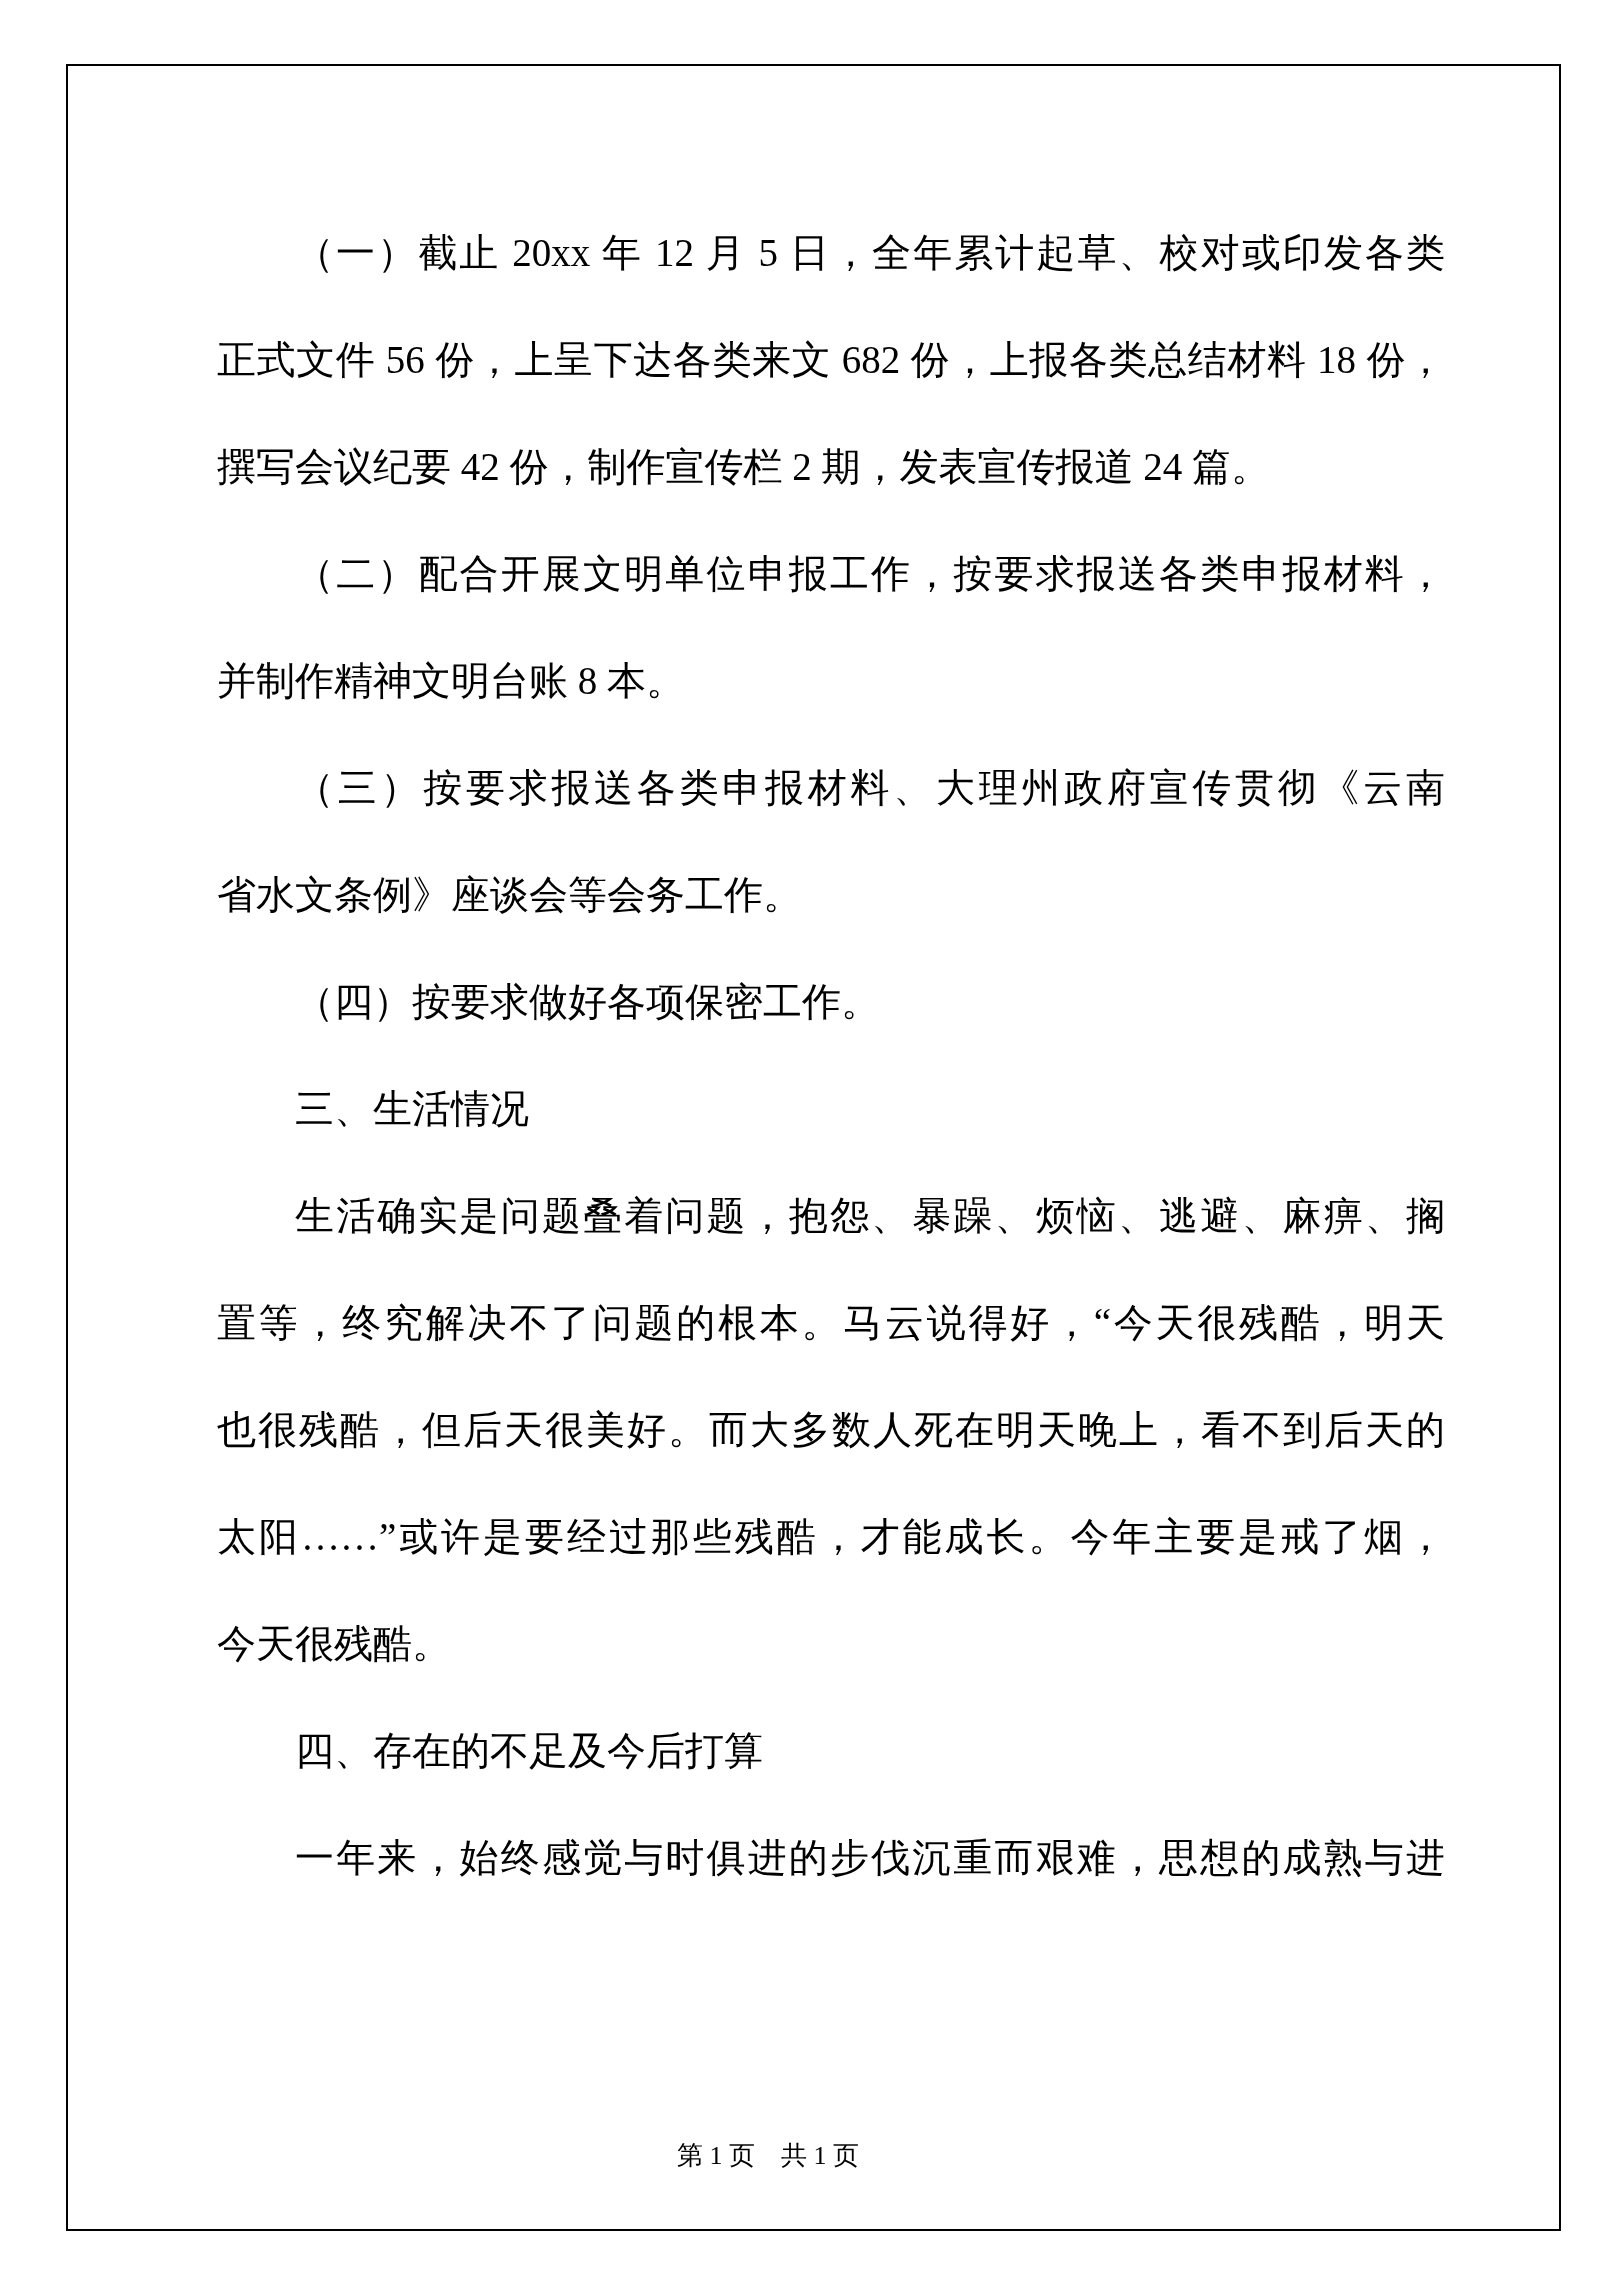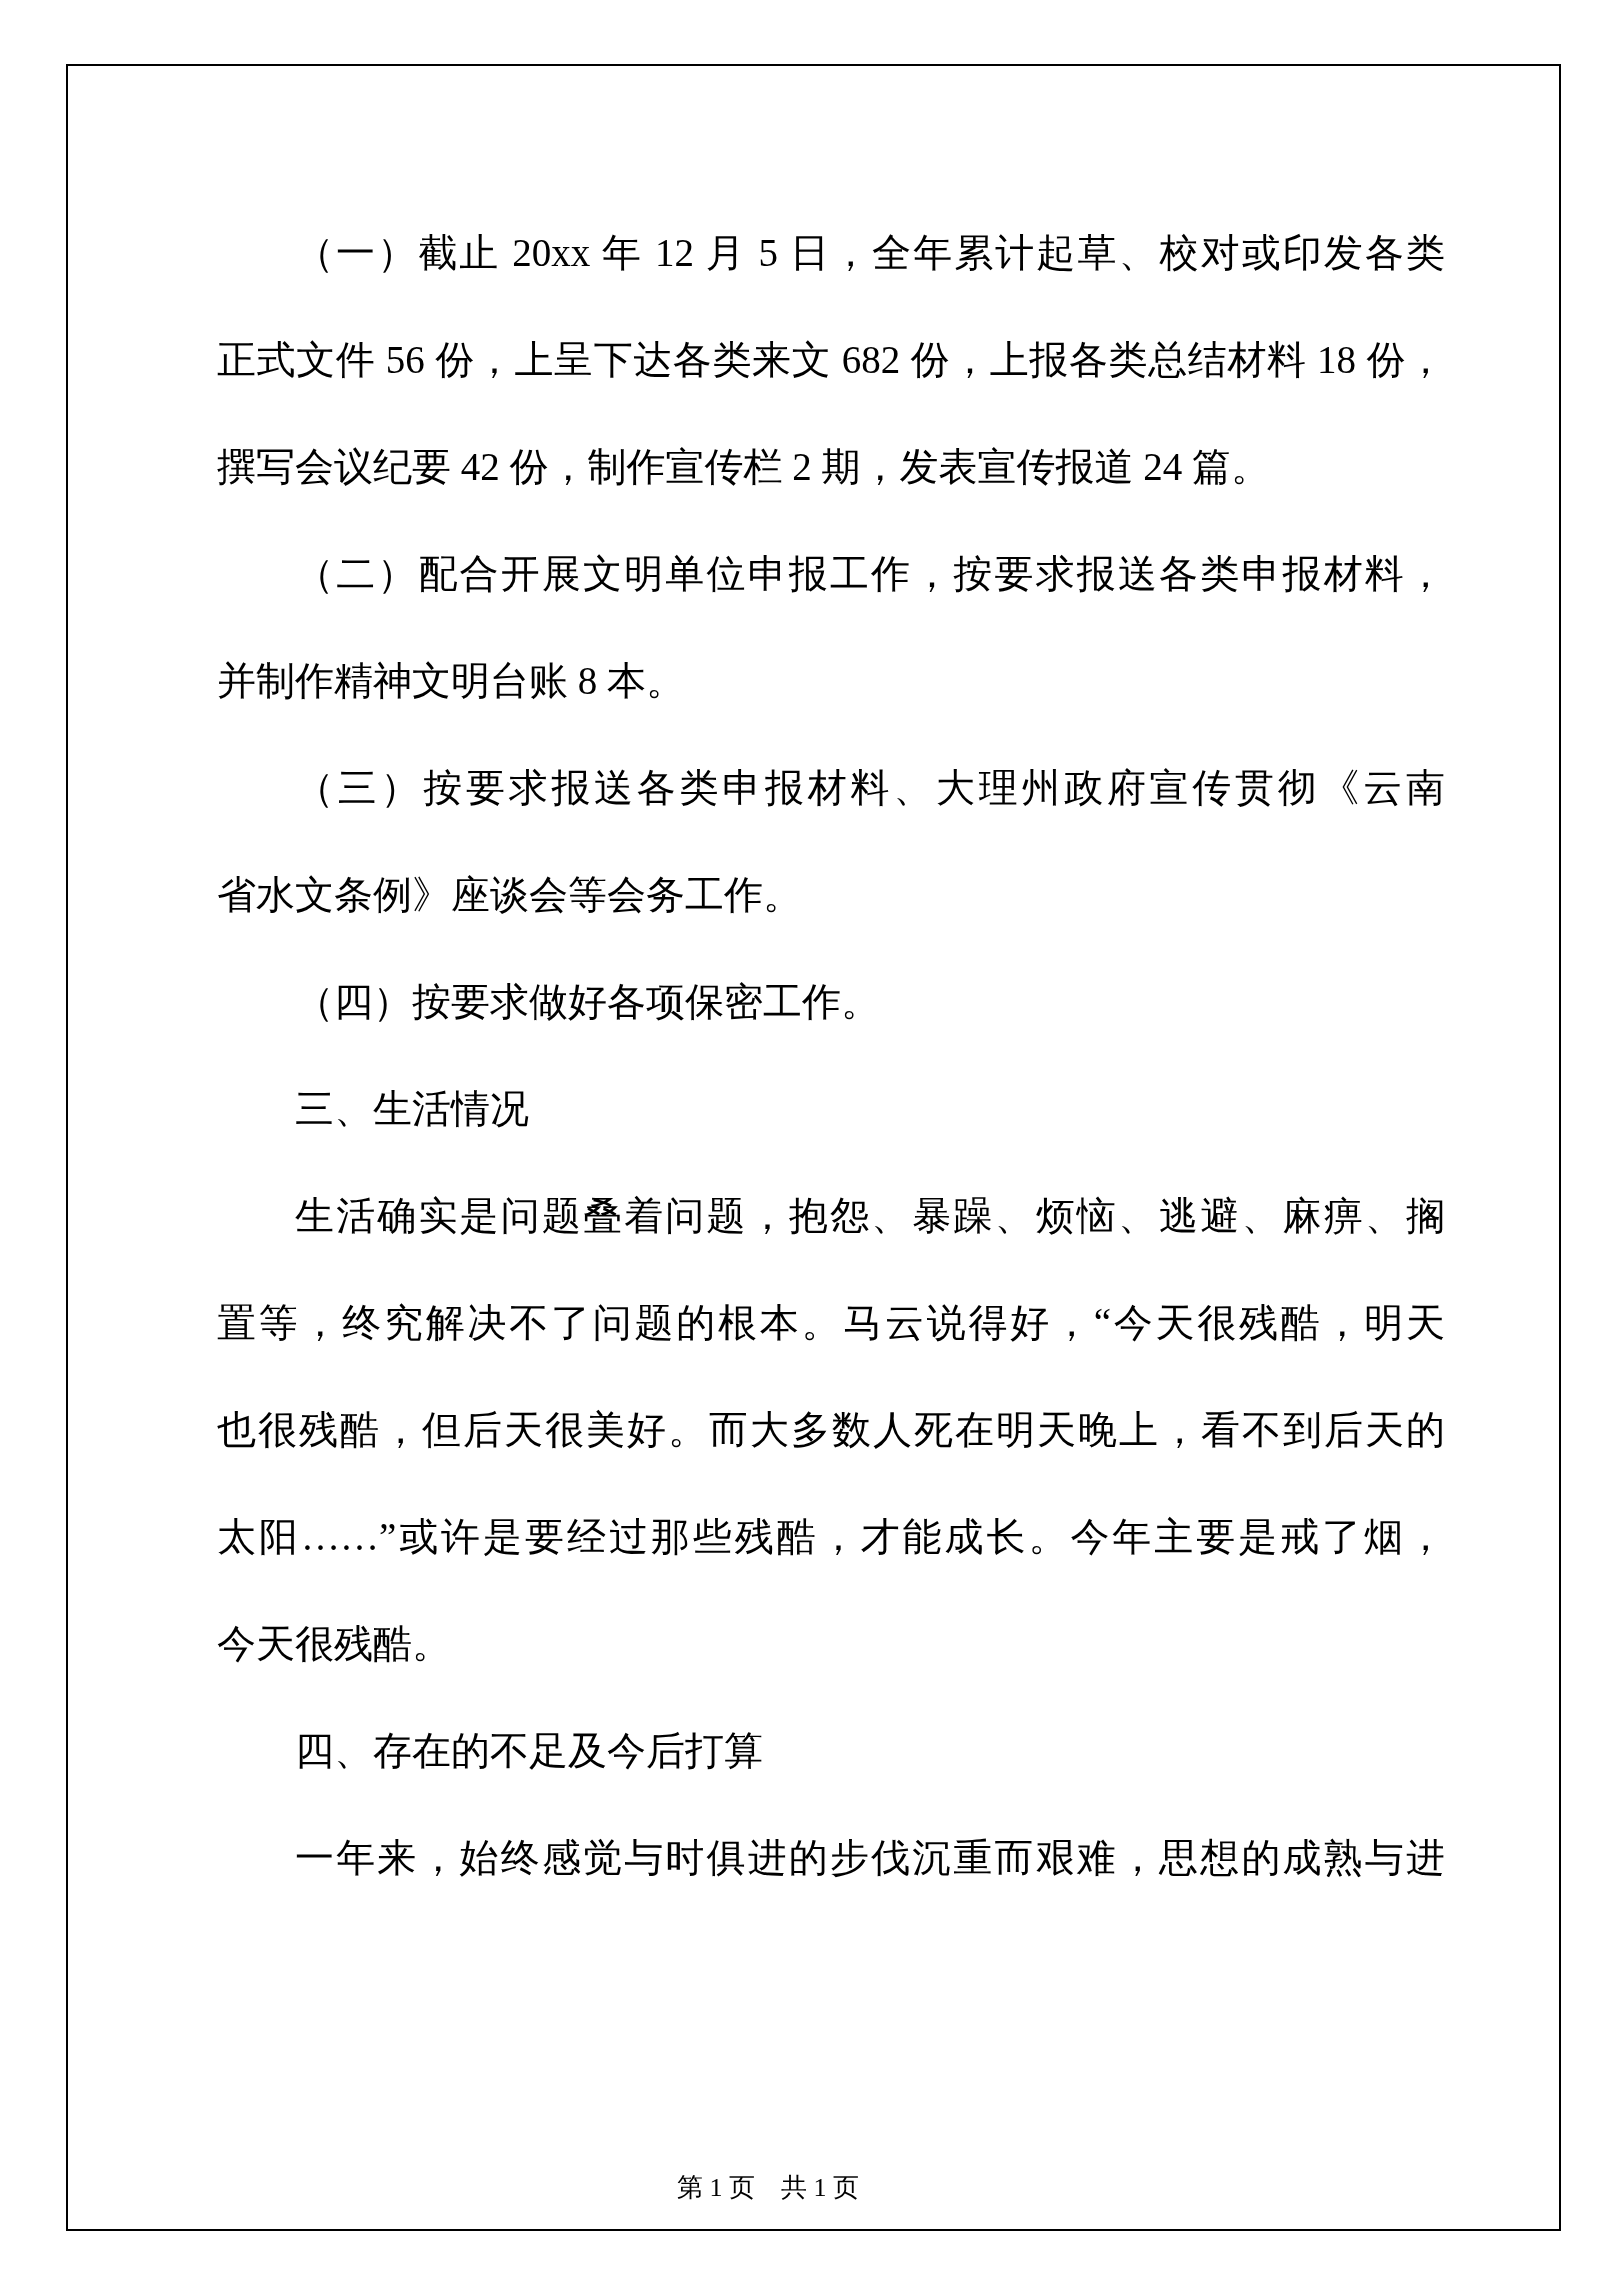--- a/index.html
+++ b/index.html
@@ -48,21 +48,20 @@
   }
   .footer {
     position: absolute;
     left: 0;
     top: 2136px;
     width: 1536px;
     text-align: center;
     font-size: 26px;
     line-height: 39px;
     color: #000000;
-    margin-top: 32px;
   }
 </style>
 </head>
 <body>
 
 <div class="page">
   <div class="frame"></div>
 
   <div class="textblock">
     <div class="line ind j">（一）截止 20xx 年 12 月 5 日，全年累计起草、校对或印发各类</div>

